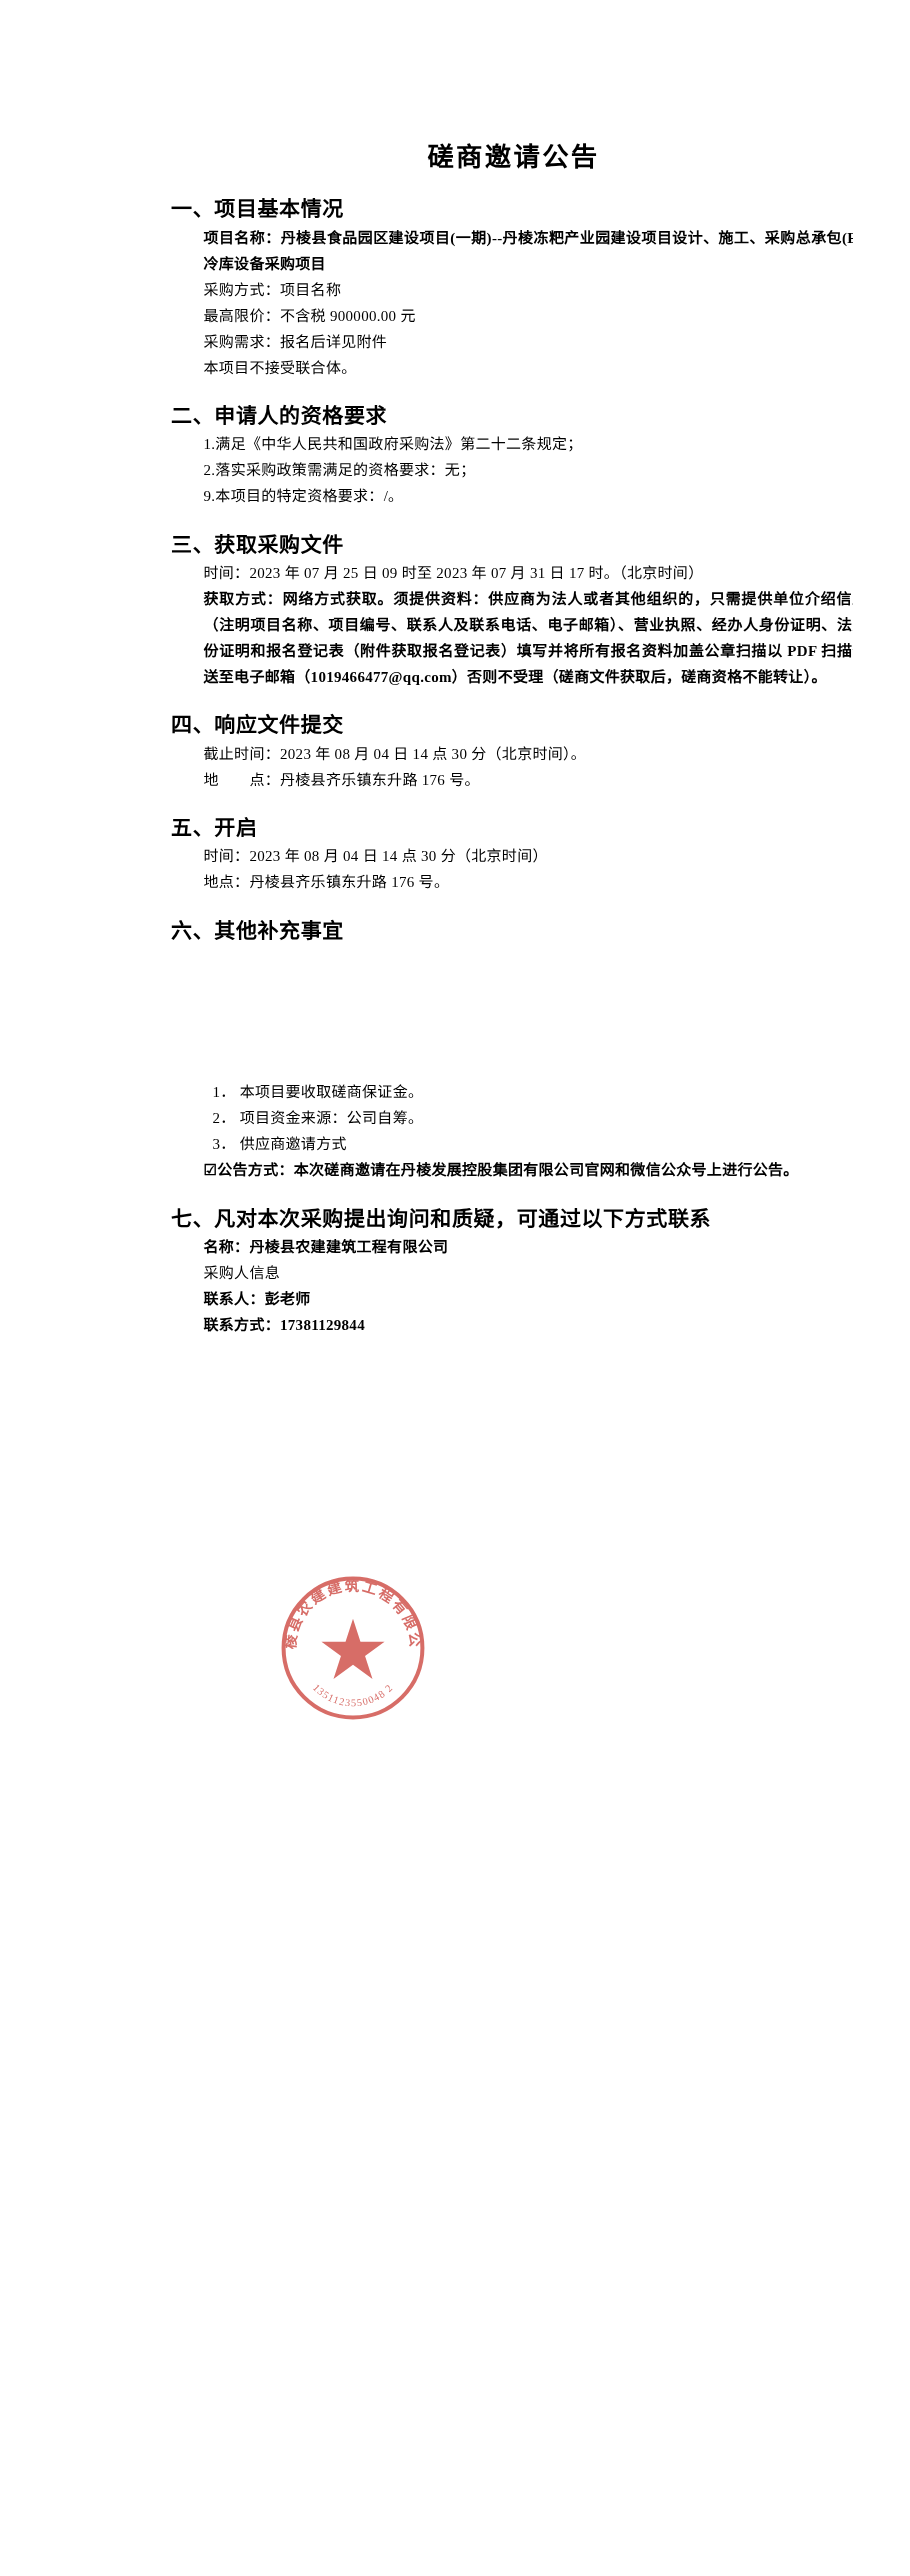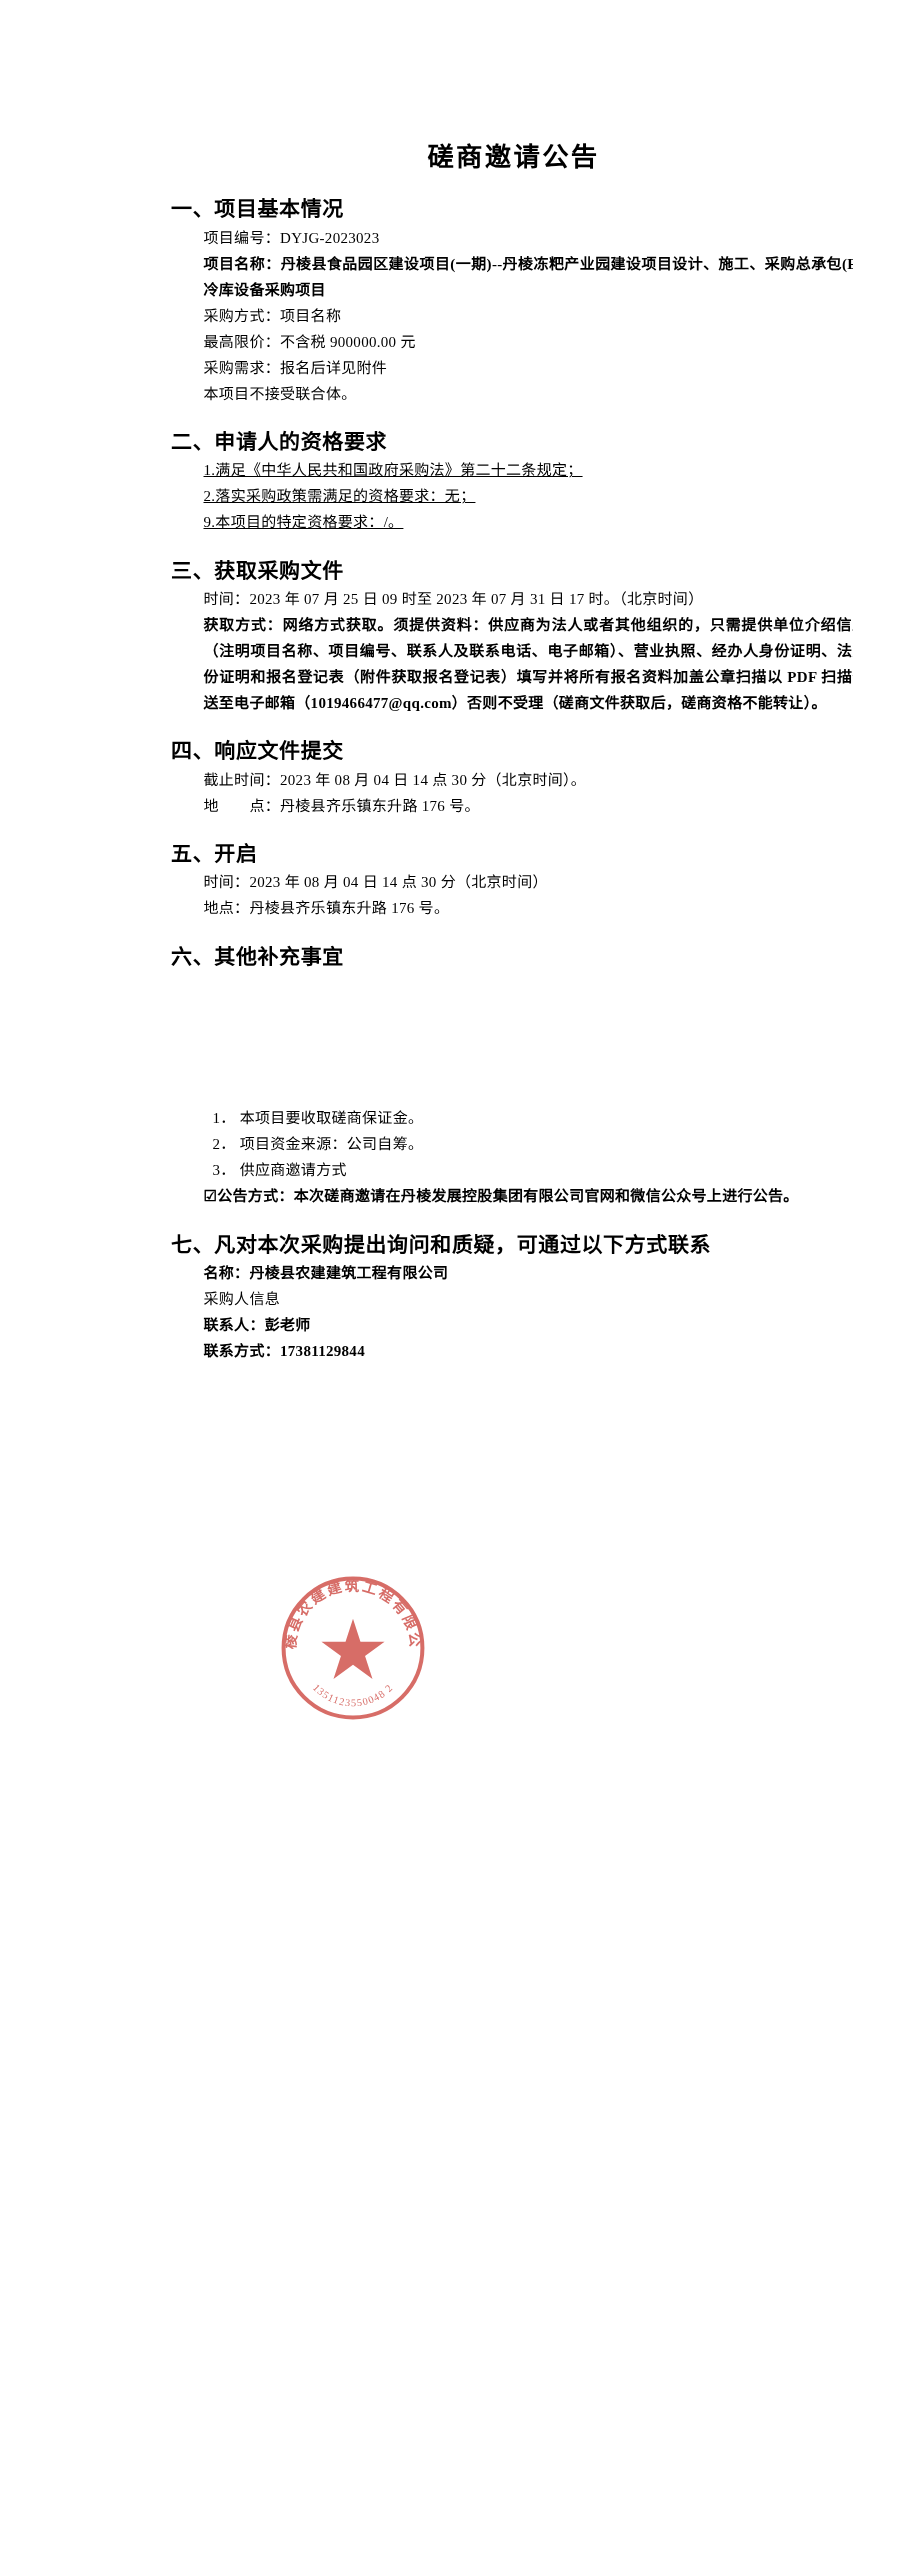--- a/index.html
+++ b/index.html
@@ -51,21 +51,20 @@
     padding-left: 60px;
     text-align: justify;
     letter-spacing: 0.3px;
   }
   .para.wrap {
     padding-left: 32px;
     font-weight: bold;
   }
   .para.numbered {
     padding-left: 60px;
-    text-decoration: underline;
   }
   .para.item {
     padding-left: 69px;
   }
   .b {
     font-weight: bold;
   }
   .spacer-block {
     height: 133px;
   }
@@ -88,21 +87,20 @@
 <body>
 
 <div class="page">
 
   <div class="doc">
 
     <h1 class="doc-title">磋商邀请公告</h1>
 
     <div class="section">
       <div class="section-head">一、项目基本情况</div>
-      <div class="para">项目编号：DYJG-2023023</div>
       <div class="para wrap" style="padding-left:60px; text-indent:0;">项目名称：丹棱县食品园区建设项目(一期)--丹棱冻粑产业园建设项目设计、施工、采购总承包(EPC)冷库设备采购项目</div>
       <div class="para">采购方式：项目名称</div>
       <div class="para">最高限价：不含税 900000.00 元</div>
       <div class="para">采购需求：报名后详见附件</div>
       <div class="para">本项目不接受联合体。</div>
     </div>
 
     <div class="section">
       <div class="section-head">二、申请人的资格要求</div>
       <div class="para numbered">1.满足《中华人民共和国政府采购法》第二十二条规定；</div>

